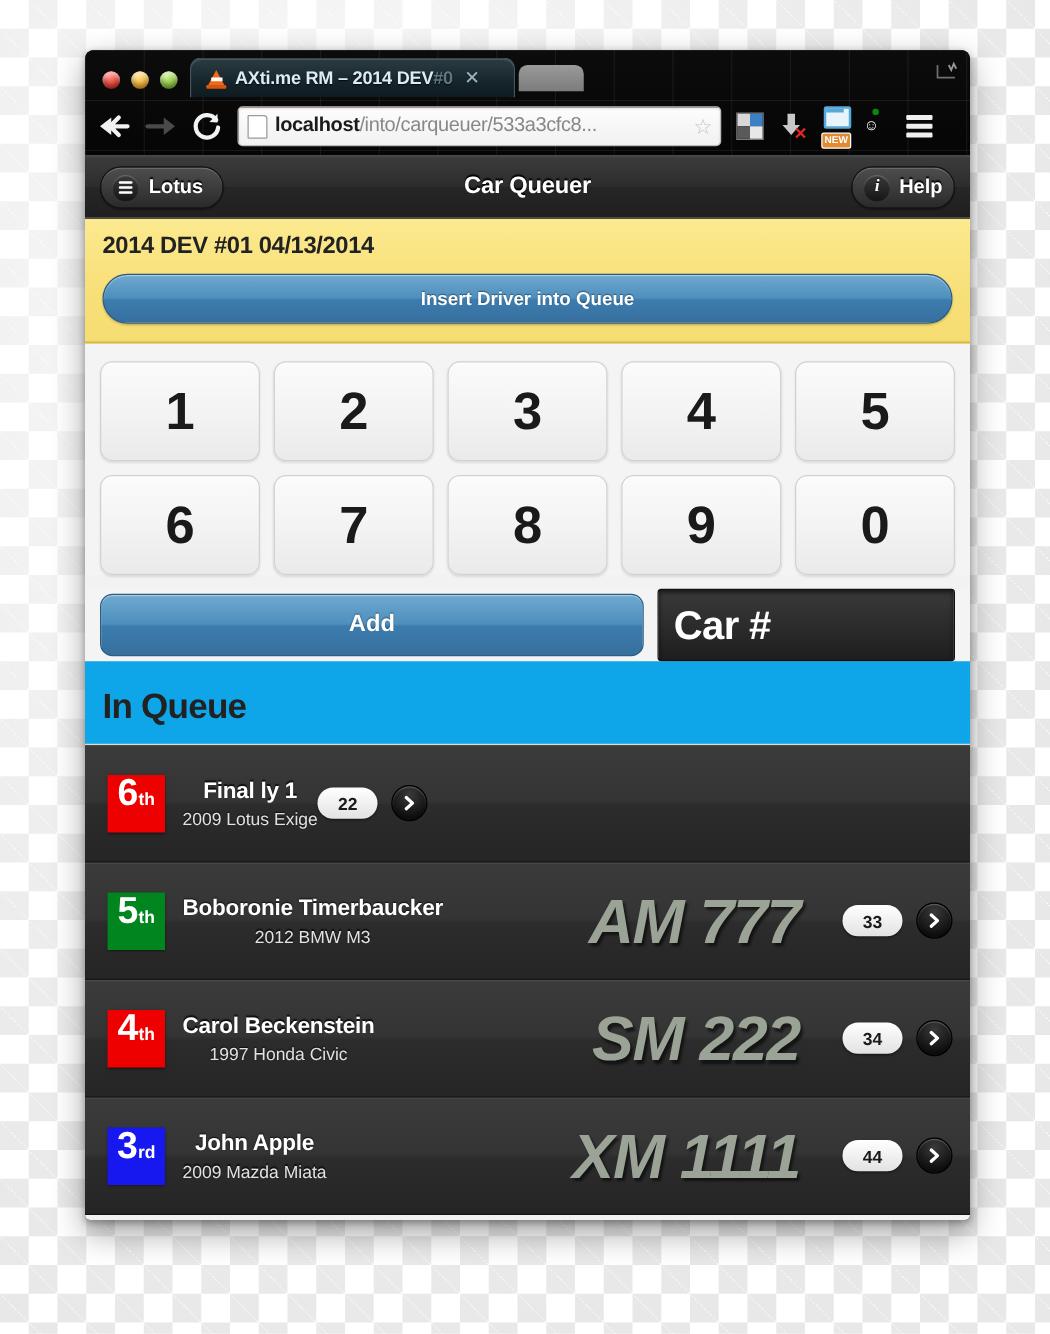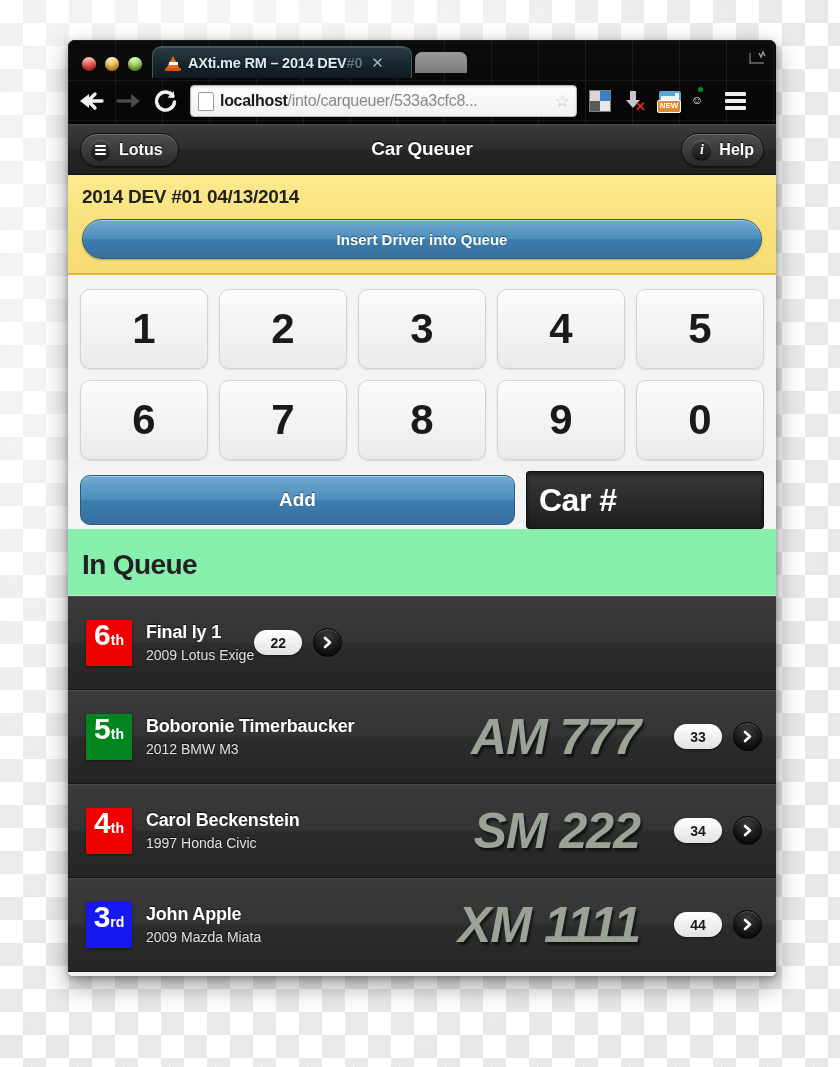--- a/index.html
+++ b/index.html
@@ -101,21 +101,21 @@
   }
   .page-icon { width: 14px; height: 17px; background: #fff; border: 1px solid #9a9a9a; border-radius: 1px 3px 1px 1px; flex: none; }
   #urltext { font-size: 16px; color: #888; letter-spacing: -.3px; white-space: nowrap; overflow: hidden; flex: 1; }
   #urltext b { color: #1a1a1a; font-weight: bold; }
   .star { color: #c3c3c3; font-size: 17px; flex: none; }
   .ext { width: 22px; height: 22px; flex: none; position: relative; }
 
   .ext-grid { display: grid; grid-template-columns: 1fr 1fr; grid-template-rows: 1fr 1fr; width: 20px; height: 20px; border: 1px solid #7e7e7e; }
   .ext-grid i { display: block; }
   .ext-dl-x { position: absolute; right: -1px; bottom: -2px; color: #e12a1c; font-weight: bold; font-size: 13px; }
-  .ext-new { width: 22px; height: 20px; position: relative; }
+  .ext-new { width: 22px; height: 32px; position: relative; }
   .ext-new .frame { position: absolute; top: 0; left: 2px; width: 18px; height: 14px; background: #e9f3fb; border: 2px solid #55a8d8; border-radius: 2px; }
   .ext-new .bar { position: absolute; top: 2px; left: 4px; width: 14px; height: 3px; background: #55a8d8; }
   .ext-new .tag { position: absolute; bottom: -2px; left: 0; width: 22px; height: 11px; background: #e08b33; border: 1px solid #fff; border-radius: 2px; color: #fff; font-size: 8px; font-weight: bold; text-align: center; line-height: 9px; }
   .ext-green { width: 20px; height: 20px; border-radius: 50%; background: radial-gradient(circle at 35% 30%, #7ff07f, #18b418 60%, #0a8a0a); position: relative; }
   .ext-green::before { content: ""; position: absolute; top: -3px; left: 7px; width: 5px; height: 5px; background: #0a8a0a; border-radius: 2px; }
   .ext-green span { position: absolute; inset: 0; color: #fff; font-size: 12px; font-weight: bold; text-align: center; line-height: 20px; }
   .ext-menu { display: flex; flex-direction: column; gap: 3px; justify-content: center; height: 20px; }
   .ext-menu i { display: block; width: 21px; height: 4px; background: #efefef; border-radius: 1px; }
 
   
@@ -203,21 +203,21 @@
     flex: 1 1 0; height: 48px; align-self: center;
     background: linear-gradient(to bottom, #ffffff, #f5f5f5 52%, #ededed);
     border: 1px solid #cfcfcf; border-radius: 10px;
     color: #1a1a1a; font-size: 19px; font-weight: bold;
     display: flex; align-items: center; justify-content: center;
     box-shadow: 0 1px 2px rgba(0,0,0,.08), inset 0 1px 0 #fff;
   }
 
   
   #queueheading {
-    background: #86efac; padding: 20px 14px 14px 14px;
+    background: #0ea5e9; padding: 20px 14px 14px 14px;
     font-size: 28px; font-weight: bold; color: #222; letter-spacing: -.6px;
     border-bottom: 1px solid #dcdcdc;
   }
 
   
   #queuelist { background: #2b2b2b; }
   .qrow {
     position: relative; height: 93px;
     display: flex; align-items: center;
     padding: 0 14px 0 18px;
@@ -226,21 +226,21 @@
     box-shadow: inset 0 1px 0 rgba(255,255,255,.08);
   }
   .rank {
     flex: none; width: 46px; height: 46px;
     display: flex; align-items: baseline; justify-content: center;
     color: #fff; font-weight: bold; line-height: 1;
     box-shadow: 0 1px 2px rgba(0,0,0,.5);
   }
   .rank .num { font-size: 30px; }
   .rank .ord { font-size: 14px; }
-  .who { margin-left: 14px; flex: none; }
+  .who { margin-left: 14px; flex: none; text-align: center; }
   .who .name { color: #fff; font-size: 18px; font-weight: bold; text-shadow: 0 -1px 1px rgba(0,0,0,.8); letter-spacing: -.2px; }
   .who .car  { color: #e2e2e2; font-size: 14px; margin-top: 4px; text-shadow: 0 -1px 1px rgba(0,0,0,.8); }
   .plate {
     flex: 1; text-align: right; padding-right: 34px;
     font-size: 50px; font-weight: bold; font-style: italic;
     color: #9aa396; letter-spacing: -1px;
     text-shadow: 2px 3px 2px rgba(0,0,0,.55);
     white-space: nowrap;
   }
   .count {

